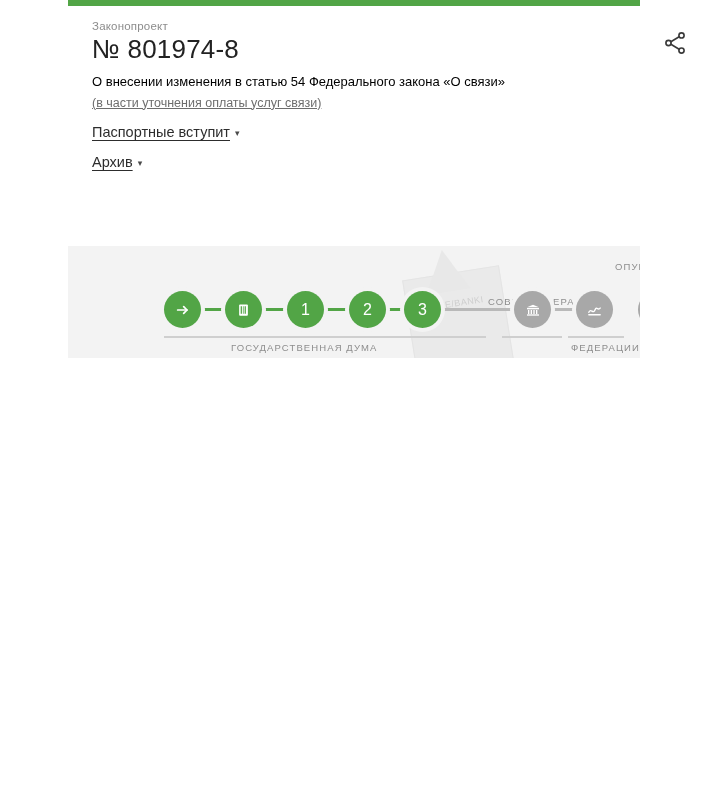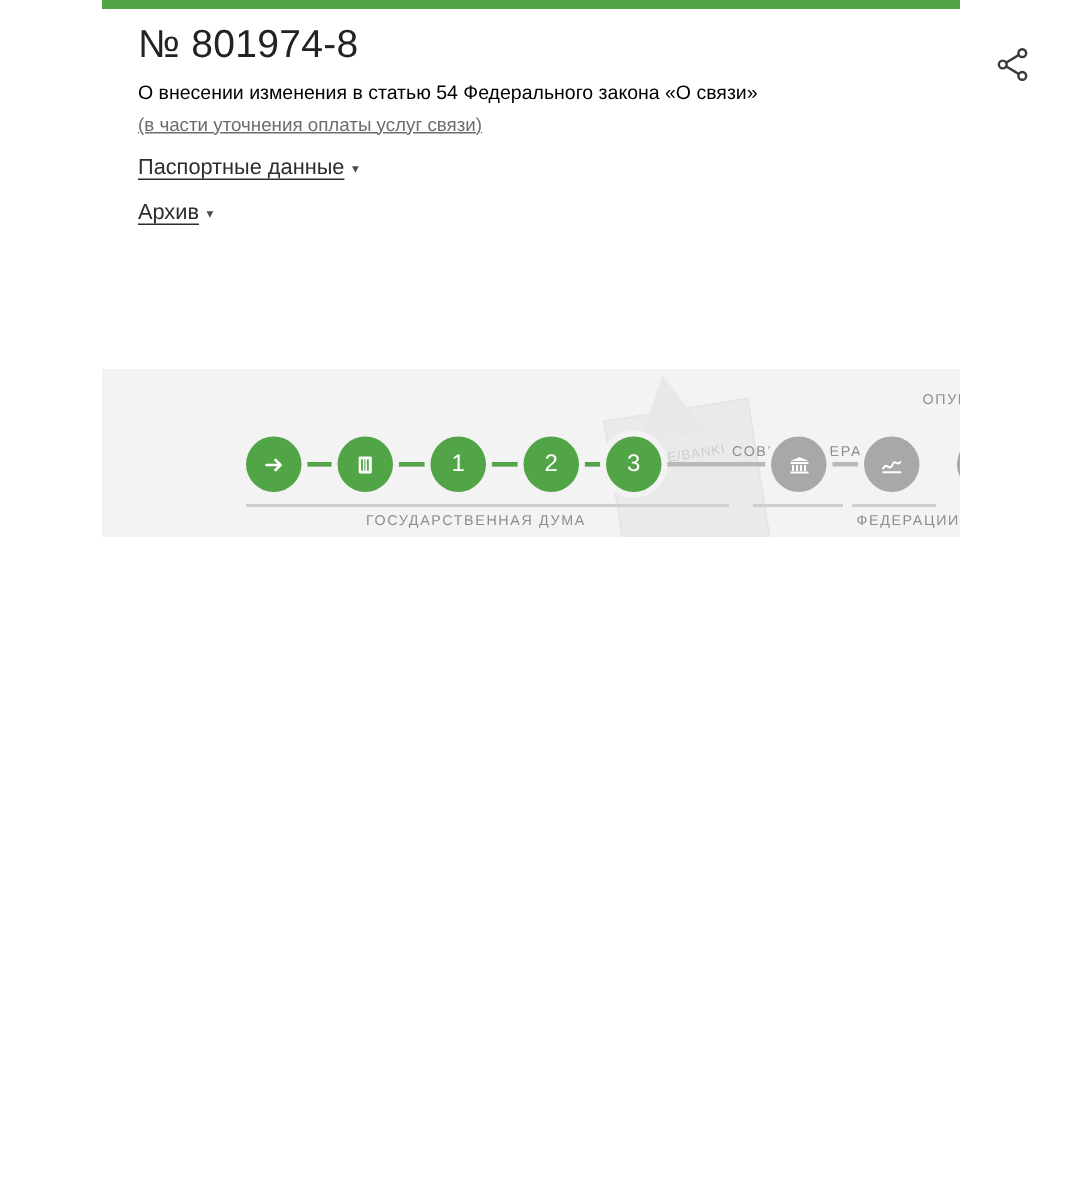--- a/index.html
+++ b/index.html
@@ -228,26 +228,27 @@
 </head>
 <body>
 
 <div class="page">
 
   <div class="top-strip">
     <div class="green-band"></div>
   </div>
 
   <div class="bill-card">
+    <div class="bill-kicker">Законопроект</div>
     <div class="bill-number">№ 801974-8</div>
     <div class="bill-title">О внесении изменения в статью 54 Федерального закона «О связи»</div>
     <div class="bill-subtitle">(в части уточнения оплаты услуг связи)</div>
 
     <div class="link-row">
-      <span class="doclink">Паспортные данные</span><span class="caret">▾</span>
+      <span class="doclink">Паспортные вступит</span><span class="caret">▾</span>
     </div>
     <div class="link-row second">
       <span class="doclink">Архив</span><span class="caret">▾</span>
     </div>
   </div>
 
   <div class="share-btn">
     <svg width="26" height="26" viewBox="0 0 24 24" fill="none" stroke="#3a3a3a" stroke-width="1.5" stroke-linecap="round" stroke-linejoin="round">
       <circle cx="18" cy="5" r="2.4"></circle>
       <circle cx="6" cy="12" r="2.4"></circle>
@@ -308,21 +309,21 @@
         <path d="M4 16 C7 9, 10 20, 13 12 C15 7, 17 14, 20 10"></path>
         <line x1="4" y1="19.5" x2="20" y2="19.5"></line>
       </svg>
     </div>
 
     <div class="node grey" style="left:570px;">
       
     </div>
 
     <div class="group-line" style="left:96px; top:90px; width:322px;"></div>
-    <div class="group-label" style="left:176px; top:96px;">ГОСУДАРСТВЕННАЯ ДУМА</div>
+    <div class="group-label" style="left:163px; top:96px;">ГОСУДАРСТВЕННАЯ ДУМА</div>
 
     <div class="group-line" style="left:434px; top:90px; width:60px;"></div>
 
     <div class="group-line" style="left:500px; top:90px; width:56px;"></div>
     <div class="group-label" style="left:503px; top:96px;">ФЕДЕРАЦИИ</div>
   </div>
 
 
 </div>
 

